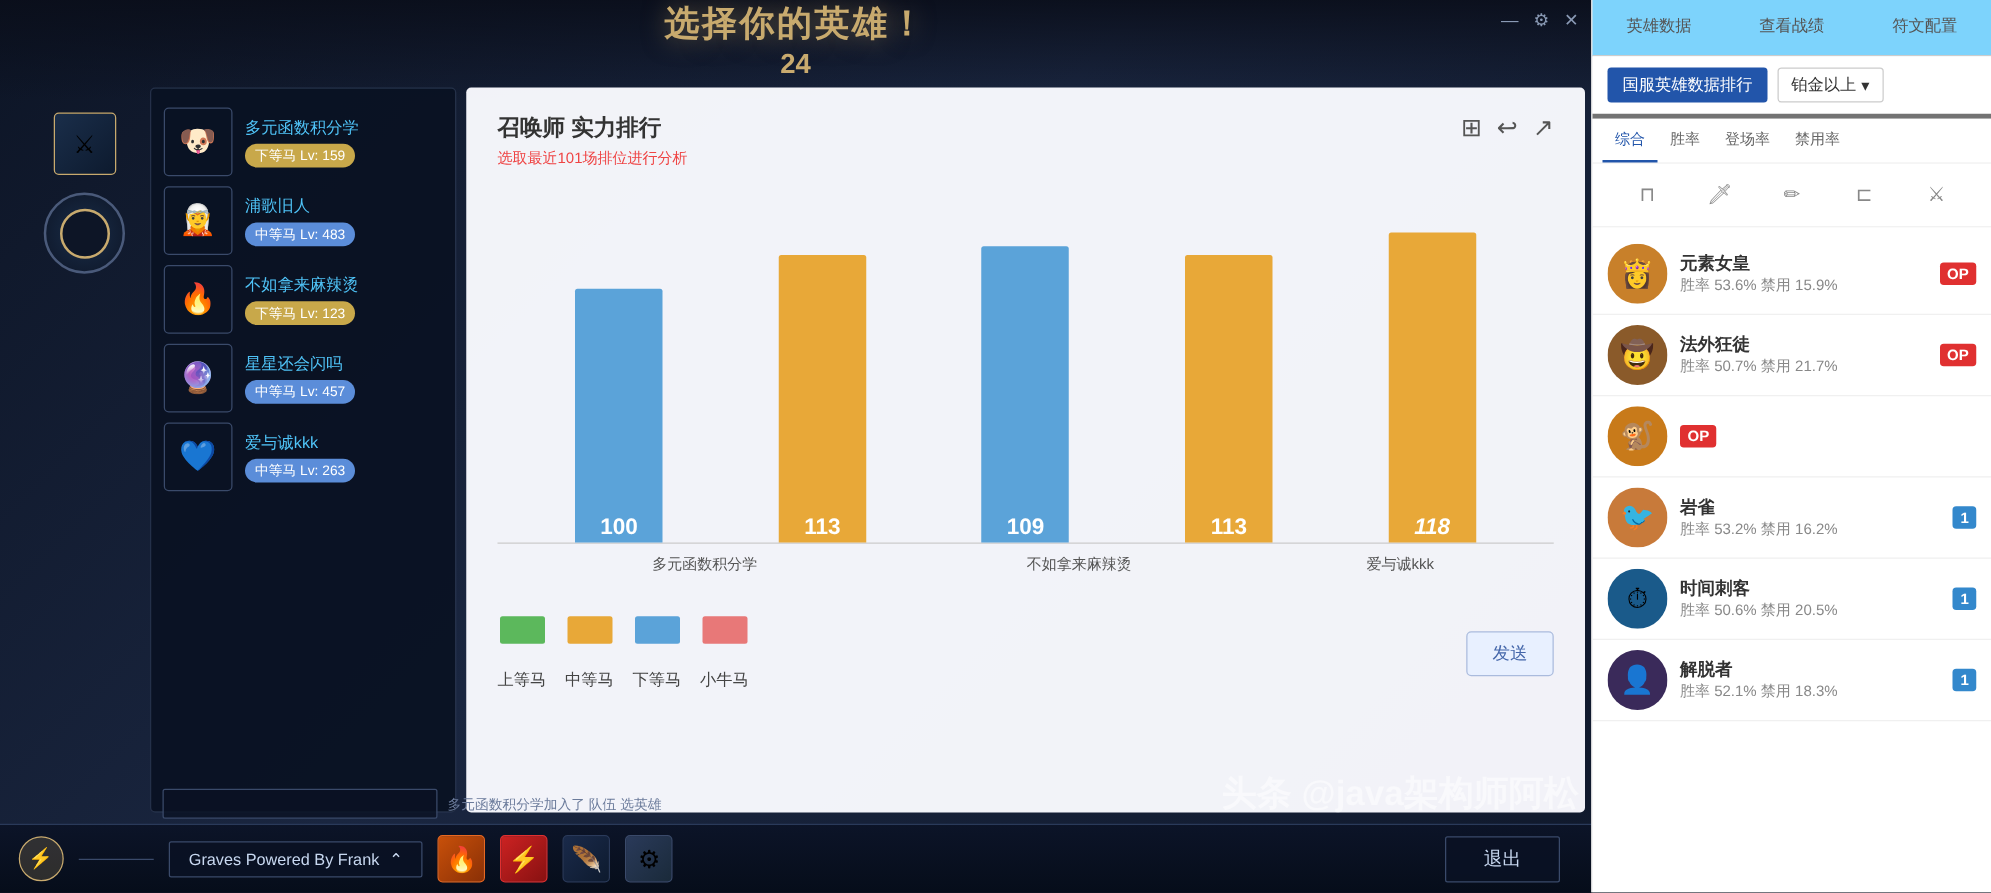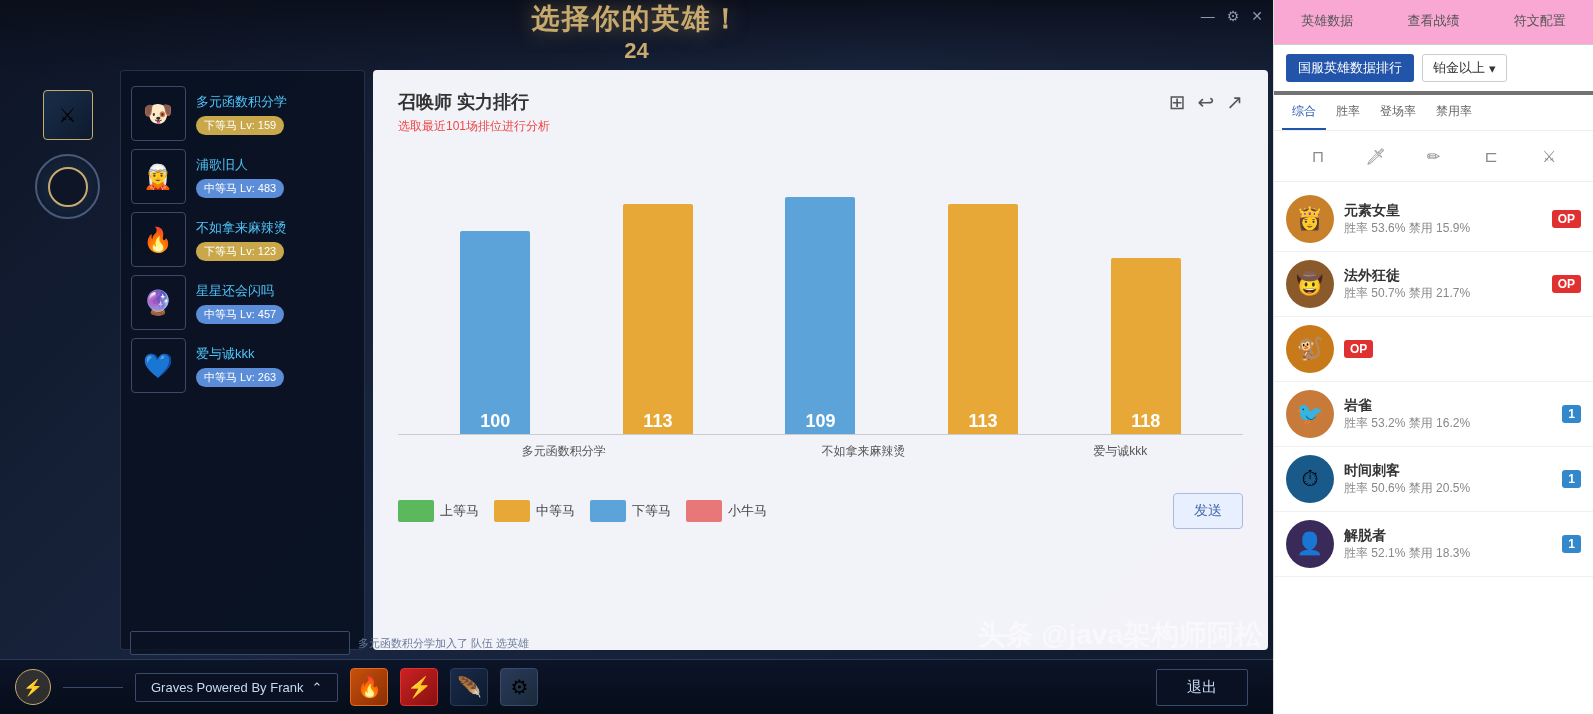--- a/index.html
+++ b/index.html
@@ -243,23 +243,24 @@
     }
     .bar-name {
       font-size: 12px;
       color: #555;
       text-align: center;
       width: 80px;
     }
     .legend-item {
       display: flex;
       align-items: center;
-      gap: 6px;
+      gap: 20px;
       font-size: 13px;
       color: #444;
+      flex-direction: column;
     }
     .legend-box {
       width: 36px;
       height: 22px;
       border-radius: 2px;
     }
     .legend-green { background: #5cb85c; }
     .legend-orange { background: #e8a838; }
     .legend-blue { background: #5ba3d9; }
     .legend-pink { background: #e87878; }
@@ -361,21 +362,21 @@
       right: 0;
       width: 320px;
       height: 714px;
       background: #f5f5f7;
       border-left: 1px solid #ddd;
       display: flex;
       flex-direction: column;
     }
     .right-tabs {
       display: flex;
-      background: #f9a8d4;
+      background: #7dd3fc;
       border-bottom: 1px solid #ccc;
       align-items: flex-end;
     }
     .right-tab {
       flex: 1;
       padding: 12px 0;
       text-align: center;
       font-size: 13px;
       color: #555;
       cursor: pointer;
@@ -611,21 +612,21 @@
     <div class="bar bar-blue" style="height:237px;">
       <span class="bar-label">109</span>
     </div>
   </div>
           <div class="bar-group">
     <div class="bar bar-orange" style="height:230px;">
       <span class="bar-label">113</span>
     </div>
   </div>
           <div class="bar-group">
-    <div class="bar bar-orange" style="height:176px;">
+    <div class="bar bar-orange" style="height:248px;font-style:italic;">
       <span class="bar-label">118</span>
     </div>
   </div>
         </div>
       <div class="bar-name-labels" id="bar-name-labels">
 
       <div class="bar-name" style="width: 172px; text-align: center;">多元函数积分学</div>
           <div class="bar-name" style="width: 172px; text-align: center;">不如拿来麻辣烫</div>
           <div class="bar-name" style="width: 86px; text-align: center;">爱与诚kkk</div>
         </div>

